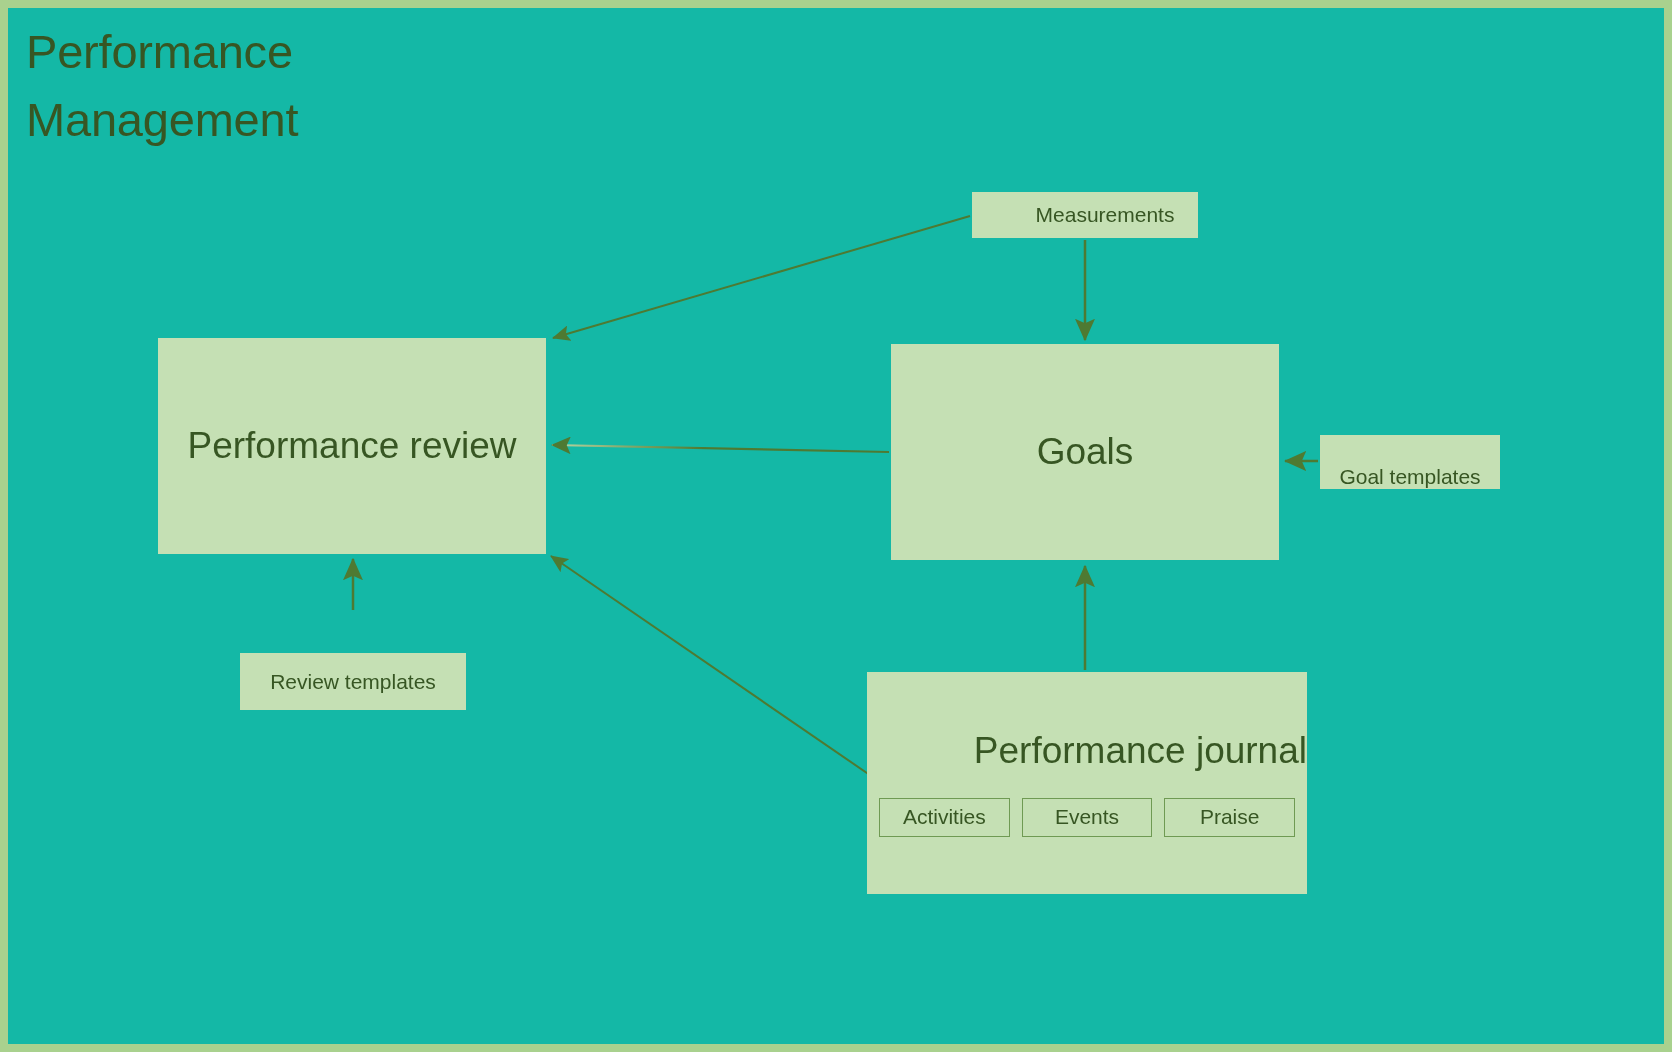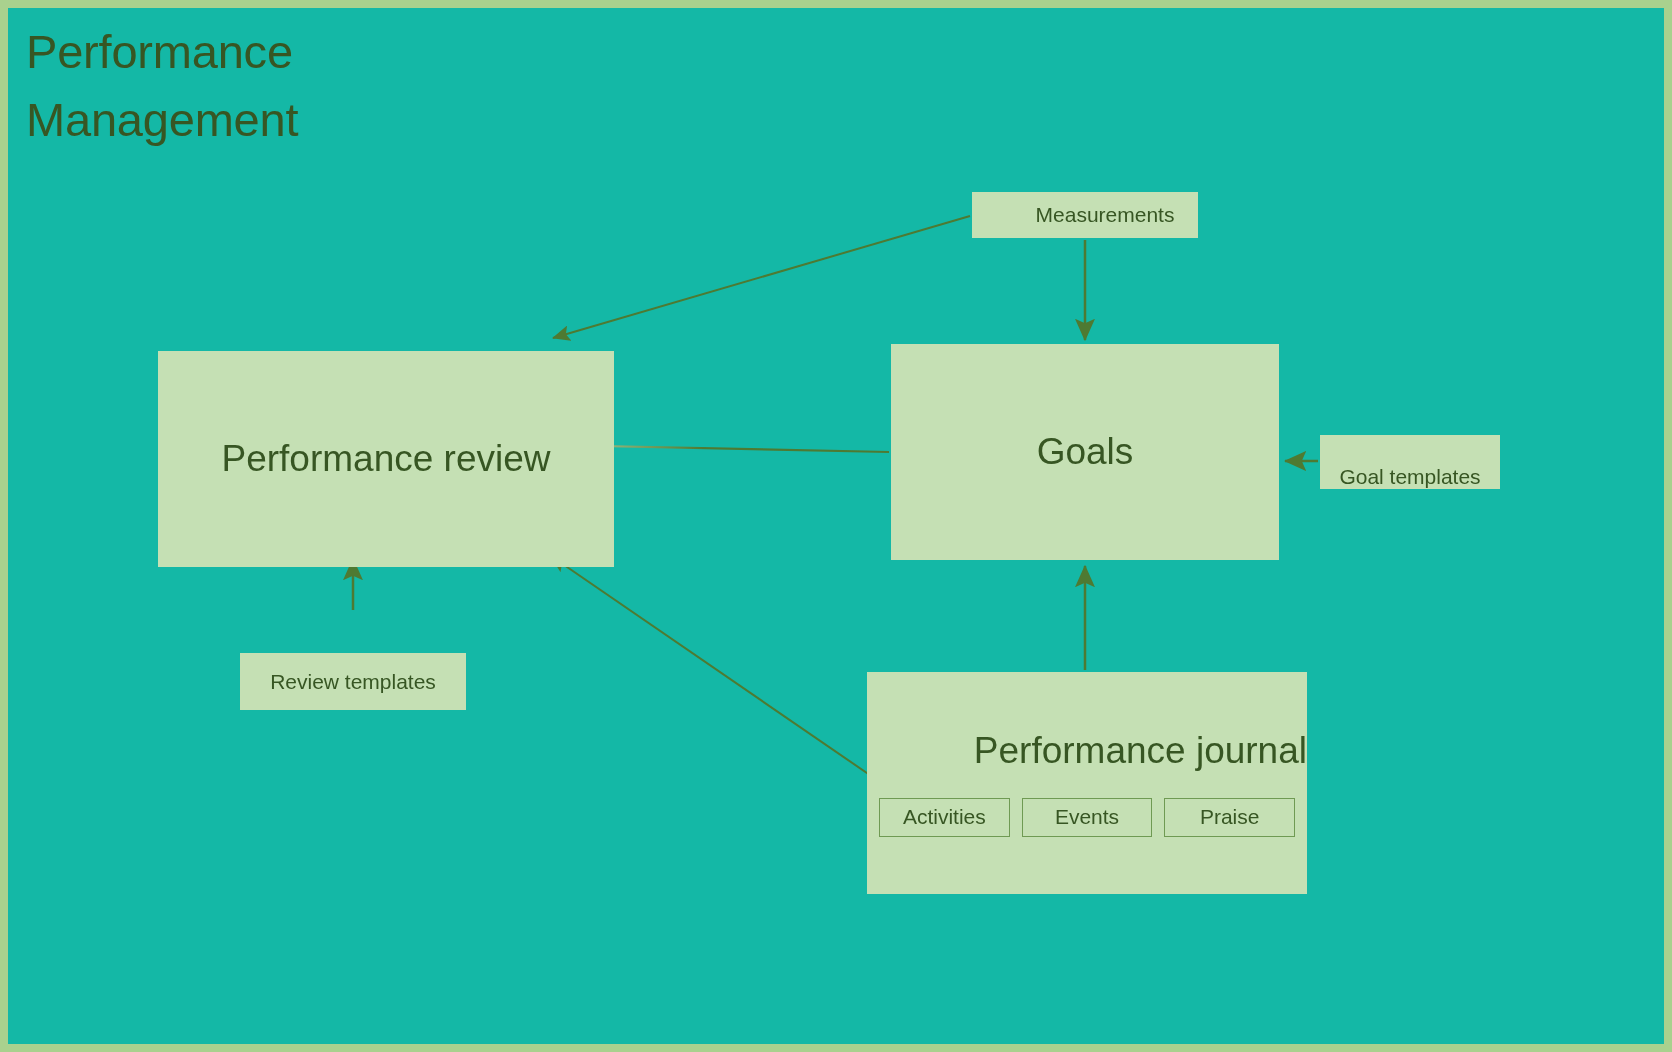--- a/index.html
+++ b/index.html
@@ -51,21 +51,21 @@
     justify-content: center;
     color: #375623;
     text-align: center;
   }
 
   .box.big   { font-size: 37px; font-weight: 400; }
   .box.small { font-size: 21px; font-weight: 400; }
 
   
   #box-performance-review {
-    left: 150px; top: 343px; width: 456px; height: 216px; align-items: center;
+    left: 150px; top: 330px; width: 388px; height: 216px; align-items: center;
   }
   #box-goals {
     left: 883px; top: 336px; width: 388px; height: 216px;
   }
   #box-measurements {
     left: 964px; top: 184px; width: 226px; height: 46px; padding-left: 40px;
   }
   #box-goal-templates {
     left: 1312px; top: 427px; width: 180px; height: 54px; align-items: flex-end;
   }

